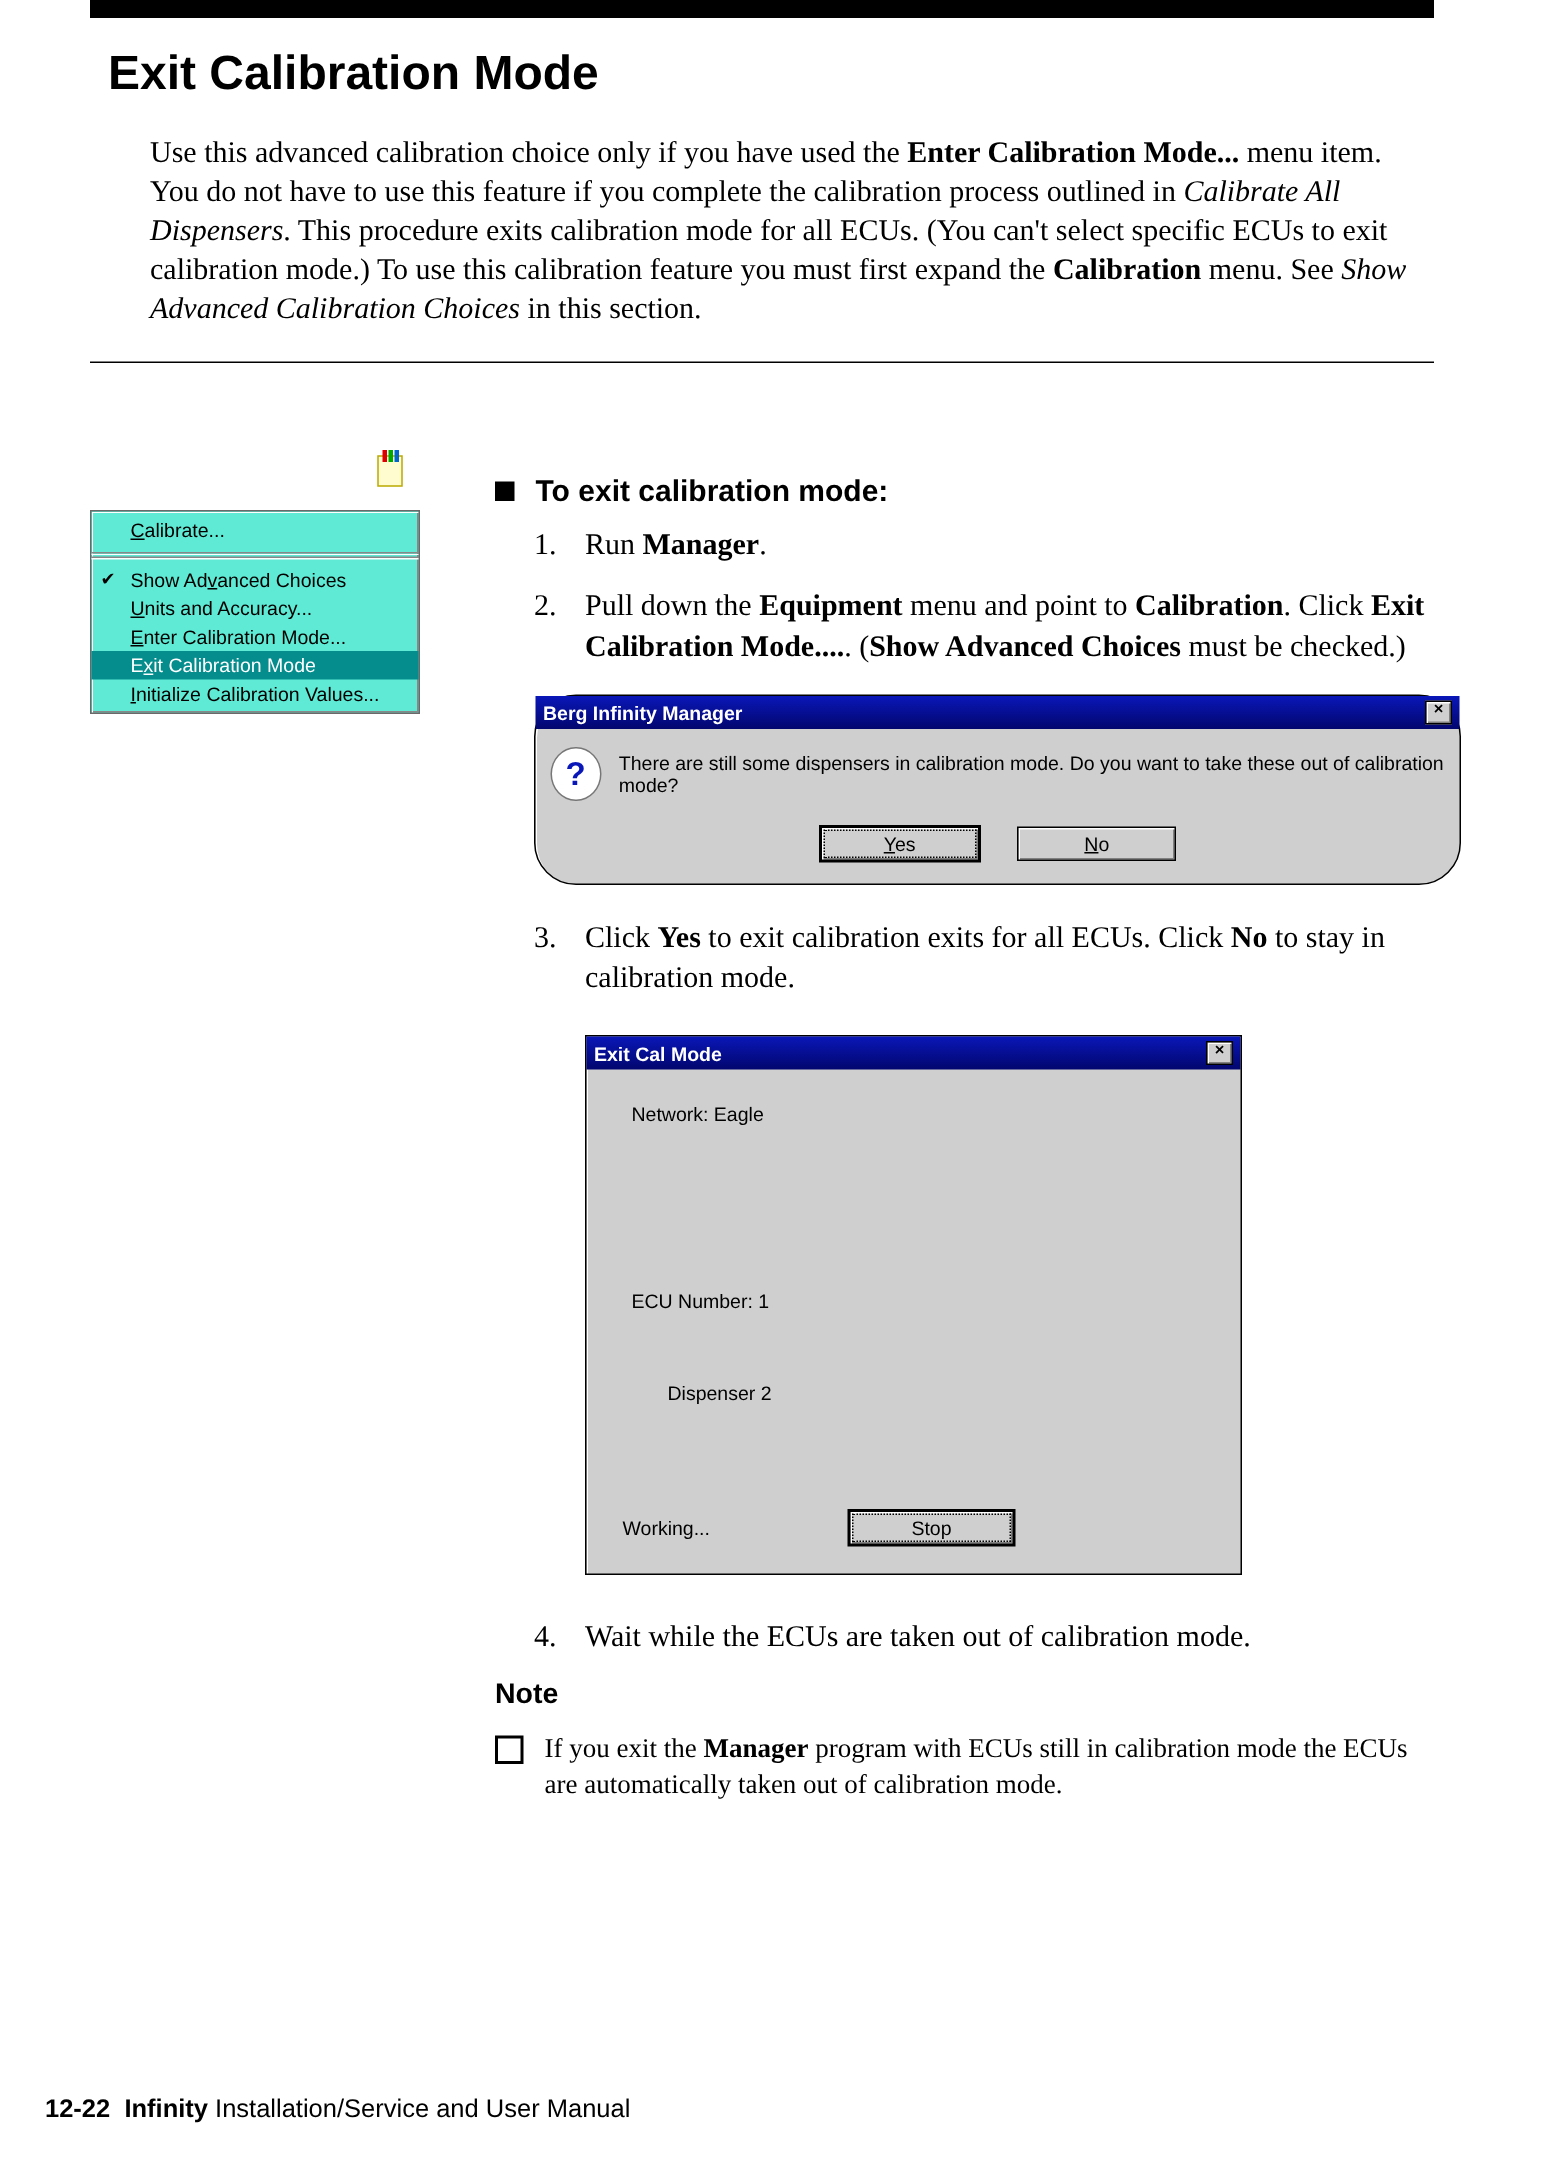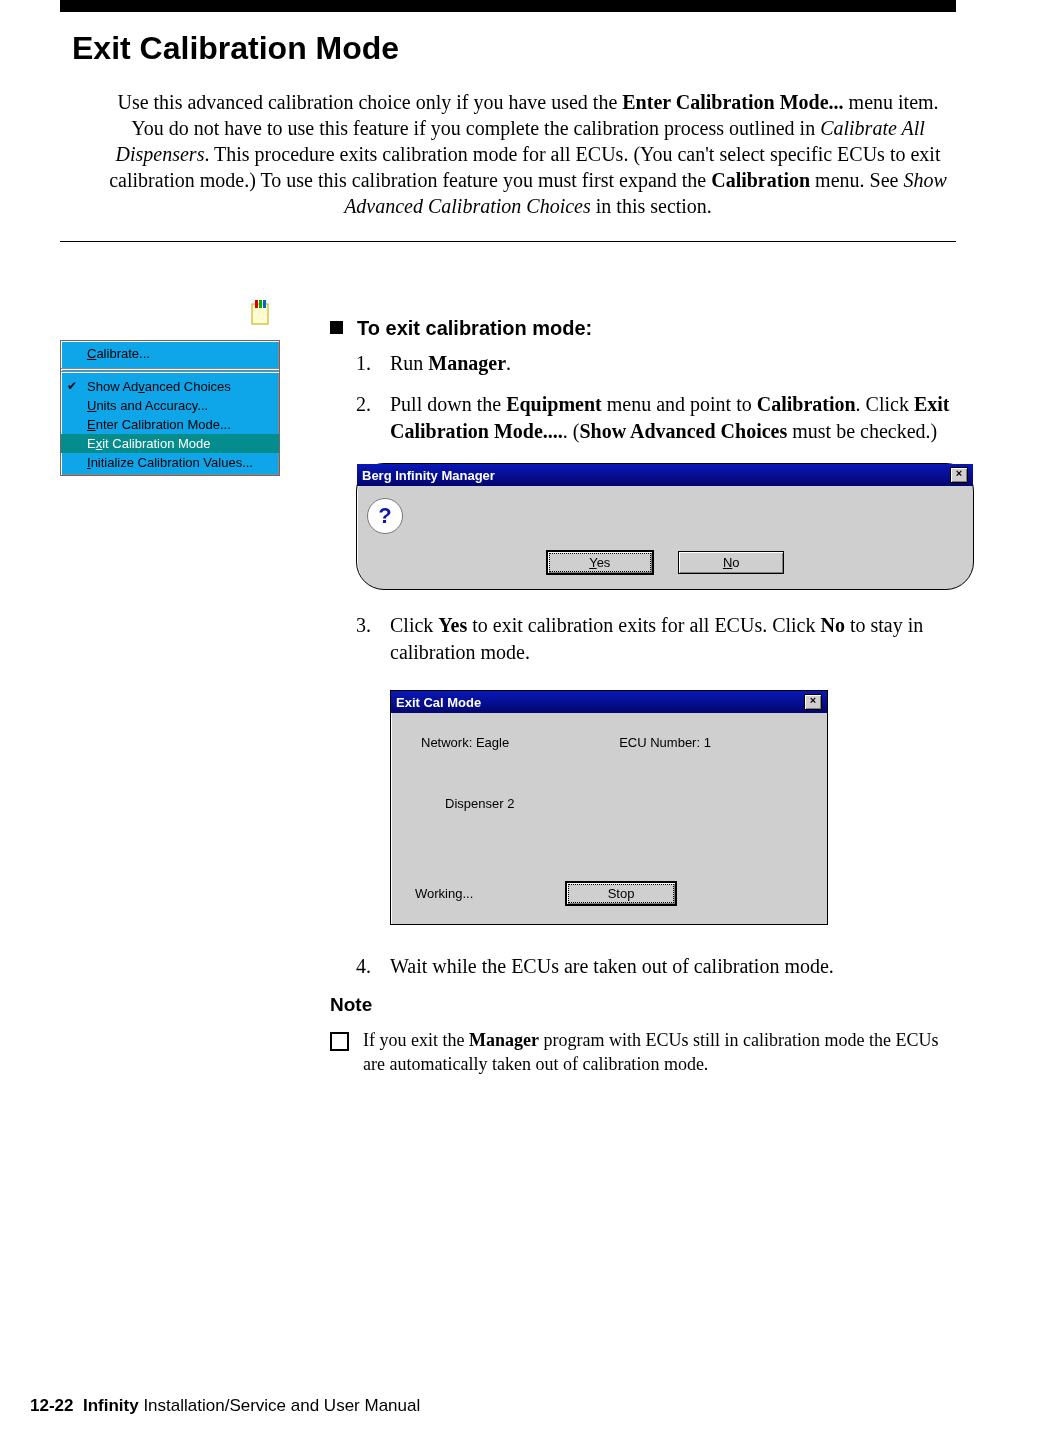--- a/index.html
+++ b/index.html
@@ -1,27 +1,27 @@
 <!DOCTYPE html>
 <html><head>
 <meta charset="utf-8">
 <style>
   html,body{margin:0;padding:0;background:#fff;font-family:"Times New Roman",Times,serif;color:#000;}
   .page{width:1040px;min-height:1446px;margin:0 auto;position:relative;box-sizing:border-box;padding:0 84px 0 60px;}
   .blackbar{height:12px;background:#000;margin:0 0 18px 0;}
   .h1{font-family:Arial,Helvetica,sans-serif;font-weight:bold;font-size:32px;margin:0 0 22px 12px;}
-  .intro{font-size:20px;line-height:1.3;margin:0 0 22px 40px;text-align:center;}
+  .intro{font-size:20px;line-height:1.3;margin:0 0 22px 40px;}
   .intro b{font-family:"Times New Roman",Times,serif;}
   .intro em{font-style:italic;}
   .hr{border:0;border-top:1.5px solid #000;margin:0 0 28px 0;}
   .cols{display:flex;align-items:flex-start;gap:0;}
   .left{width:270px;flex:0 0 270px;padding-top:30px;}
   .right{flex:1;min-width:0;margin-top:47px;}
   
-  .menu{width:218px;border:1.5px solid #6a6868;background:#0ea5e9;font-family:Tahoma,Arial,sans-serif;font-size:13px;color:#000;margin-top:14px;box-shadow:1px 1px 0 #fff inset, -1px -1px 0 #888 inset;}
+  .menu{width:218px;border:1.5px solid #6a6868;background:#5eead4;font-family:Tahoma,Arial,sans-serif;font-size:13px;color:#000;margin-top:14px;box-shadow:1px 1px 0 #fff inset, -1px -1px 0 #888 inset;}
   .menu-sec{padding:3px 0;}
   .menu-hr{border-top:1px solid #888;margin:2px 0;box-shadow:0 1px 0 #fff;}
   .menu-item{padding:2px 6px 2px 26px;position:relative;white-space:nowrap;}
   .menu-item .ul{text-decoration:underline;}
   .menu-item.sel{background:#058d8d;color:#fff;}
   .menu-item .check{position:absolute;left:6px;top:2px;font-size:12px;}
   .noteicon{width:22px;height:26px;margin-left:190px;margin-bottom:4px;position:relative;}
   .noteicon svg{display:block;}
   
   .proc-head{display:flex;align-items:flex-start;gap:14px;font-family:Arial,Helvetica,sans-serif;font-weight:bold;font-size:20px;margin:0 0 10px 0;}
@@ -40,21 +40,21 @@
   .dlg1 .qicon{width:34px;height:34px;border-radius:50%;background:#fff;border:1px solid #777;display:flex;align-items:center;justify-content:center;}
   .dlg1 .qicon span{color:#0a17b8;font-family:Arial;font-weight:bold;font-size:22px;}
   .dlg1 .msg{font-size:13px;}
   .dlg1 .btns{text-align:center;padding:6px 0 14px 0;}
   .winbtn{display:inline-block;min-width:76px;padding:3px 14px;margin:0 10px;background:#cfcfcf;border:1px solid #000;box-shadow:1px 1px 0 #fff inset,-1px -1px 0 #808080 inset;font-family:Tahoma,Arial,sans-serif;font-size:13px;text-align:center;}
   .winbtn.def{outline:1px dotted #000;outline-offset:-4px;border:2px solid #000;}
   .winbtn .ul{text-decoration:underline;}
   
   .dlg2{margin:24px 0 28px 60px;width:436px;}
   .dlg2 .body{padding:22px 18px 18px 24px;font-size:13px;color:#000;}
-  .dlg2 .row1{display:flex;justify-content:flex-start;gap:110px;margin-bottom:46px;padding-left:6px;}
+  .dlg2 .row1{display:flex;justify-content:flex-start;gap:110px;margin-bottom:46px;padding-left:6px;flex-direction:column;}
   .dlg2 .row2{margin:0 0 70px 30px;}
   .dlg2 .row3{display:flex;align-items:center;gap:60px;}
   .dlg2 .row3 .lbl{min-width:80px;}
   .dlg2 .stop{min-width:80px;}
   
   .note-head{font-family:Arial,Helvetica,sans-serif;font-weight:bold;font-size:19px;margin:10px 0 12px 0;}
   .note-item{display:flex;align-items:flex-start;gap:14px;font-size:18px;line-height:1.35;margin-left:0;}
   .note-item .box{width:15px;height:15px;border:2.2px solid #000;margin-top:4px;flex:0 0 15px;}
   
   .footer{position:absolute;bottom:30px;left:30px;font-family:Arial,Helvetica,sans-serif;font-size:17px;}
@@ -119,20 +119,21 @@
 
       <div class="dlg dlg1">
         <div class="titlebar">
           <span>Berg Infinity Manager</span>
           <span class="closebtn">×</span>
         </div>
         <div class="body">
           <div class="qicon">
               <span>?</span>
             </div>
+          <div class="msg">There are still some dispensers in calibration mode. Do you want to take these out of calibration mode?</div>
         </div>
         <div class="btns">
           <span class="winbtn def"><span class="ul">Y</span><span>es</span></span>
           <span class="winbtn"><span class="ul">N</span><span>o</span></span>
         </div>
       </div>
 
       <div class="steps">
         <div class="step">
           <span class="num">3.</span>

